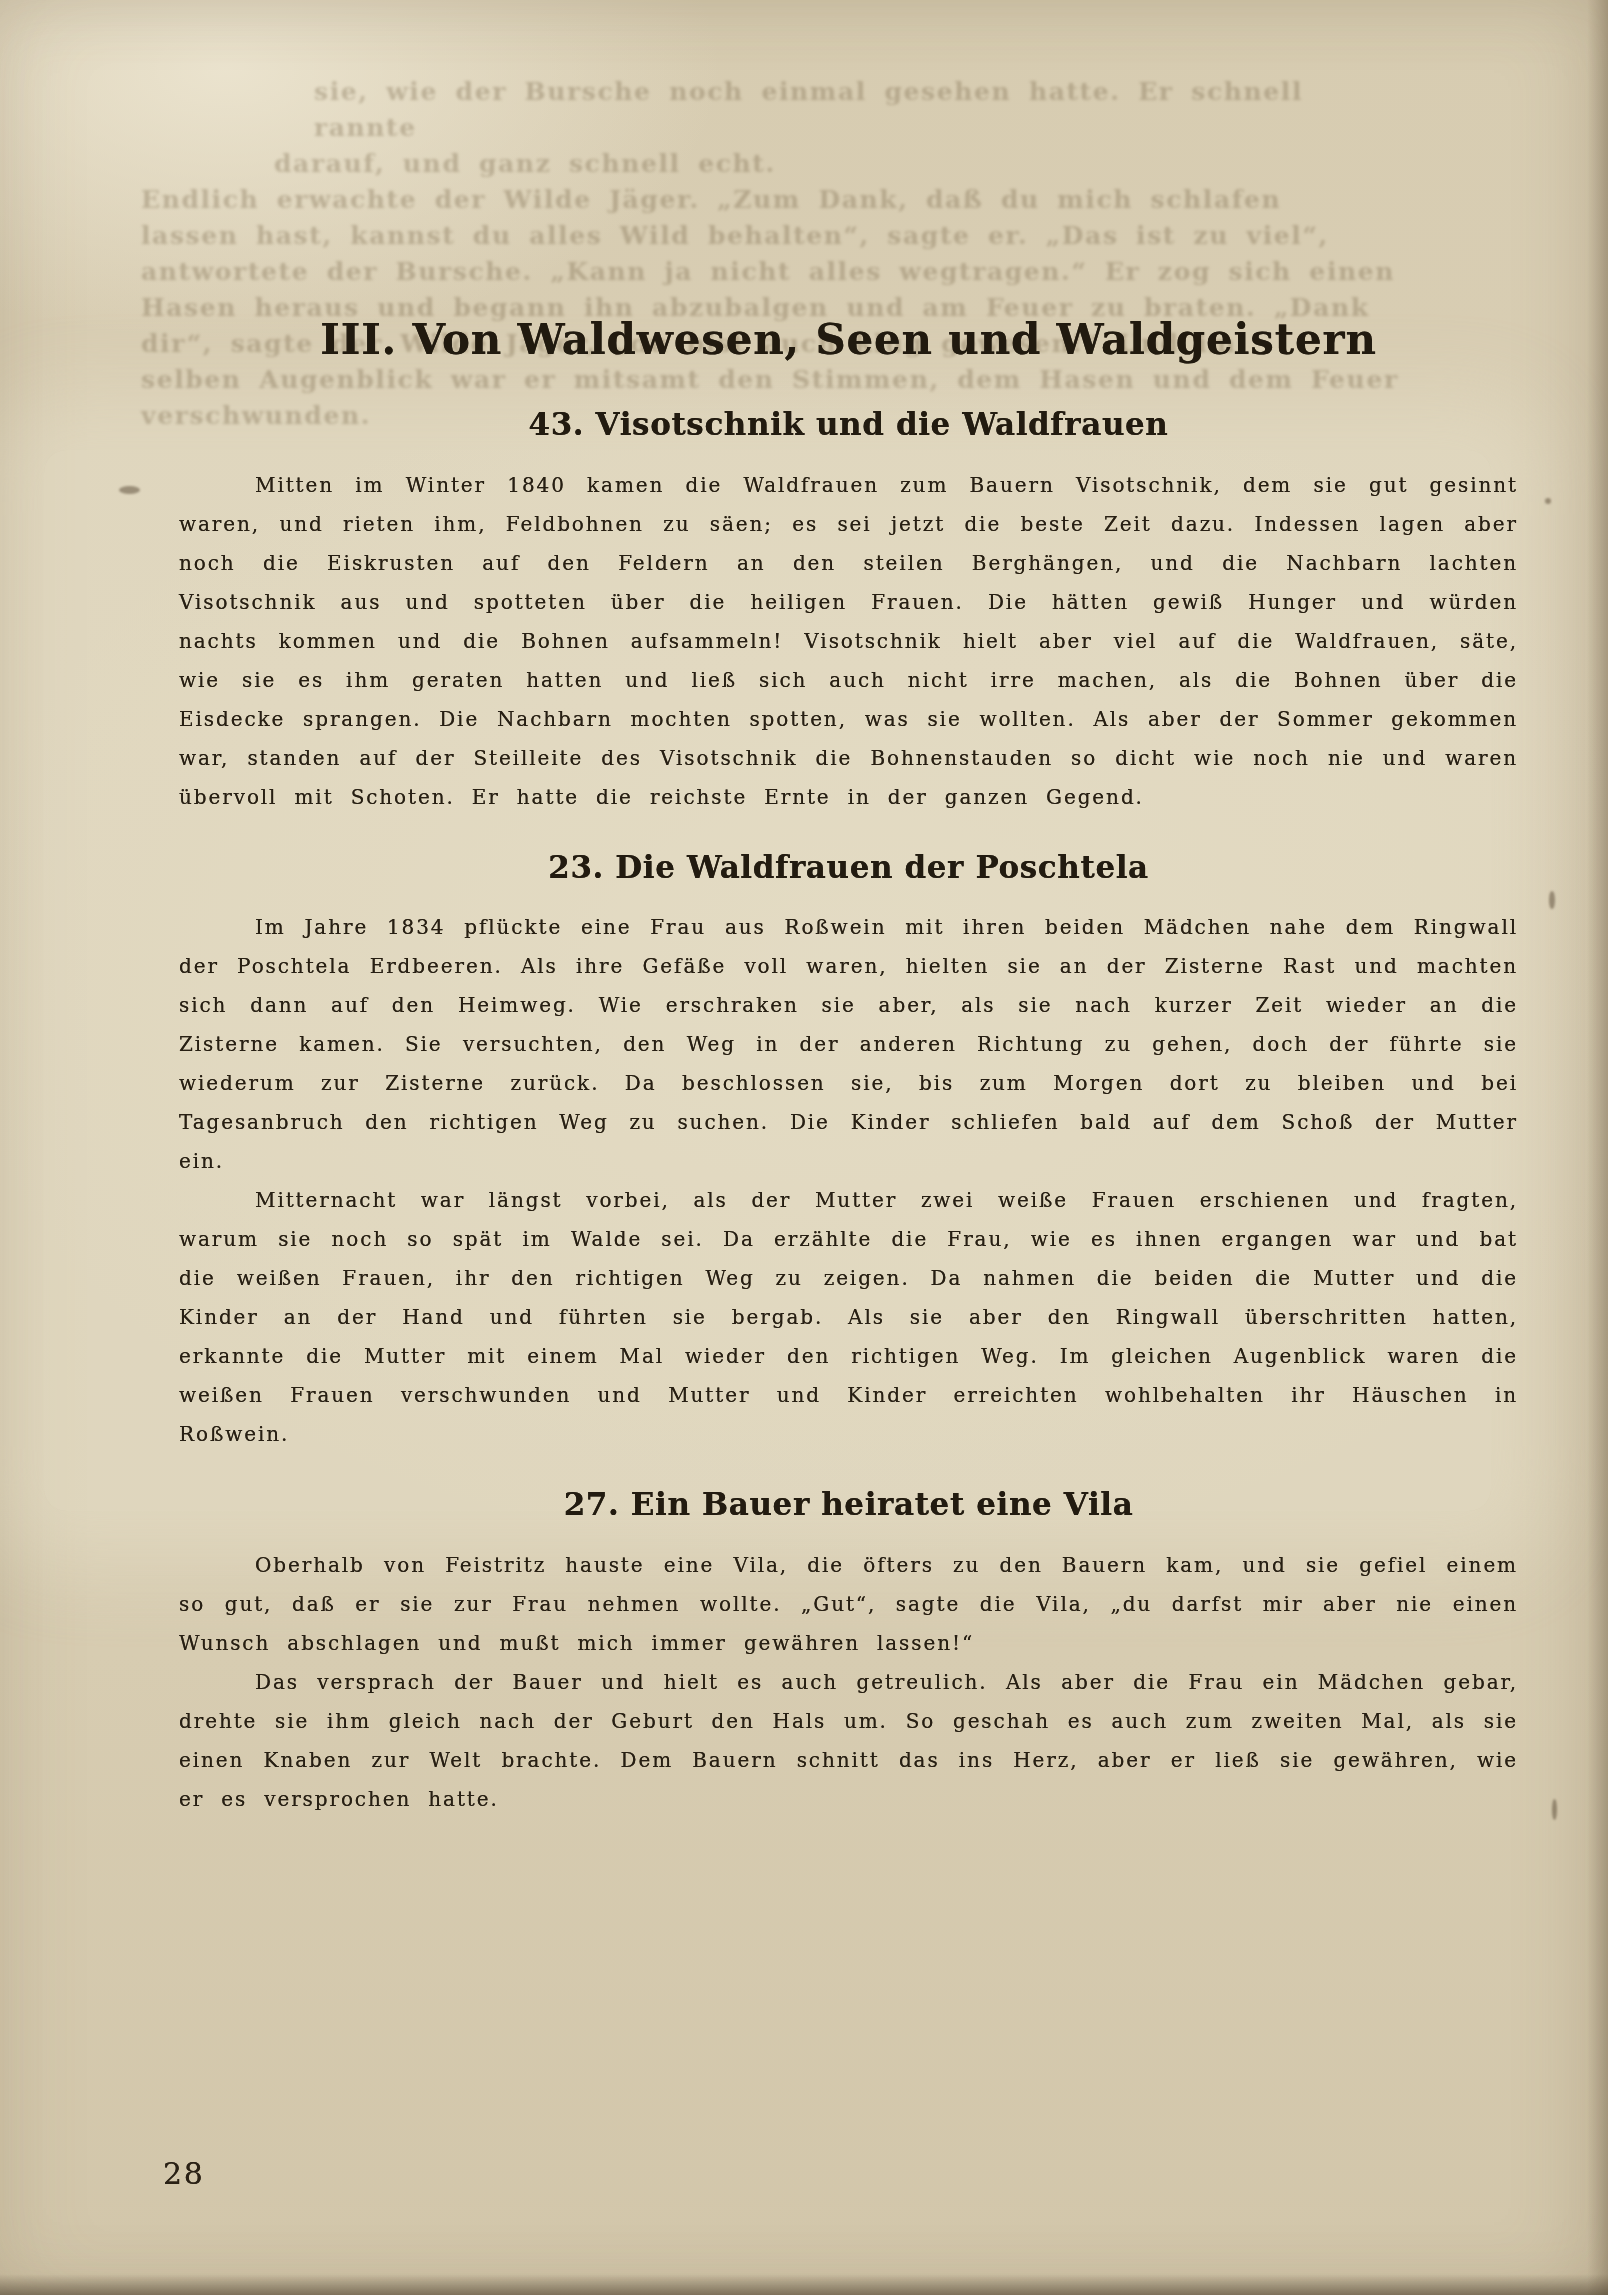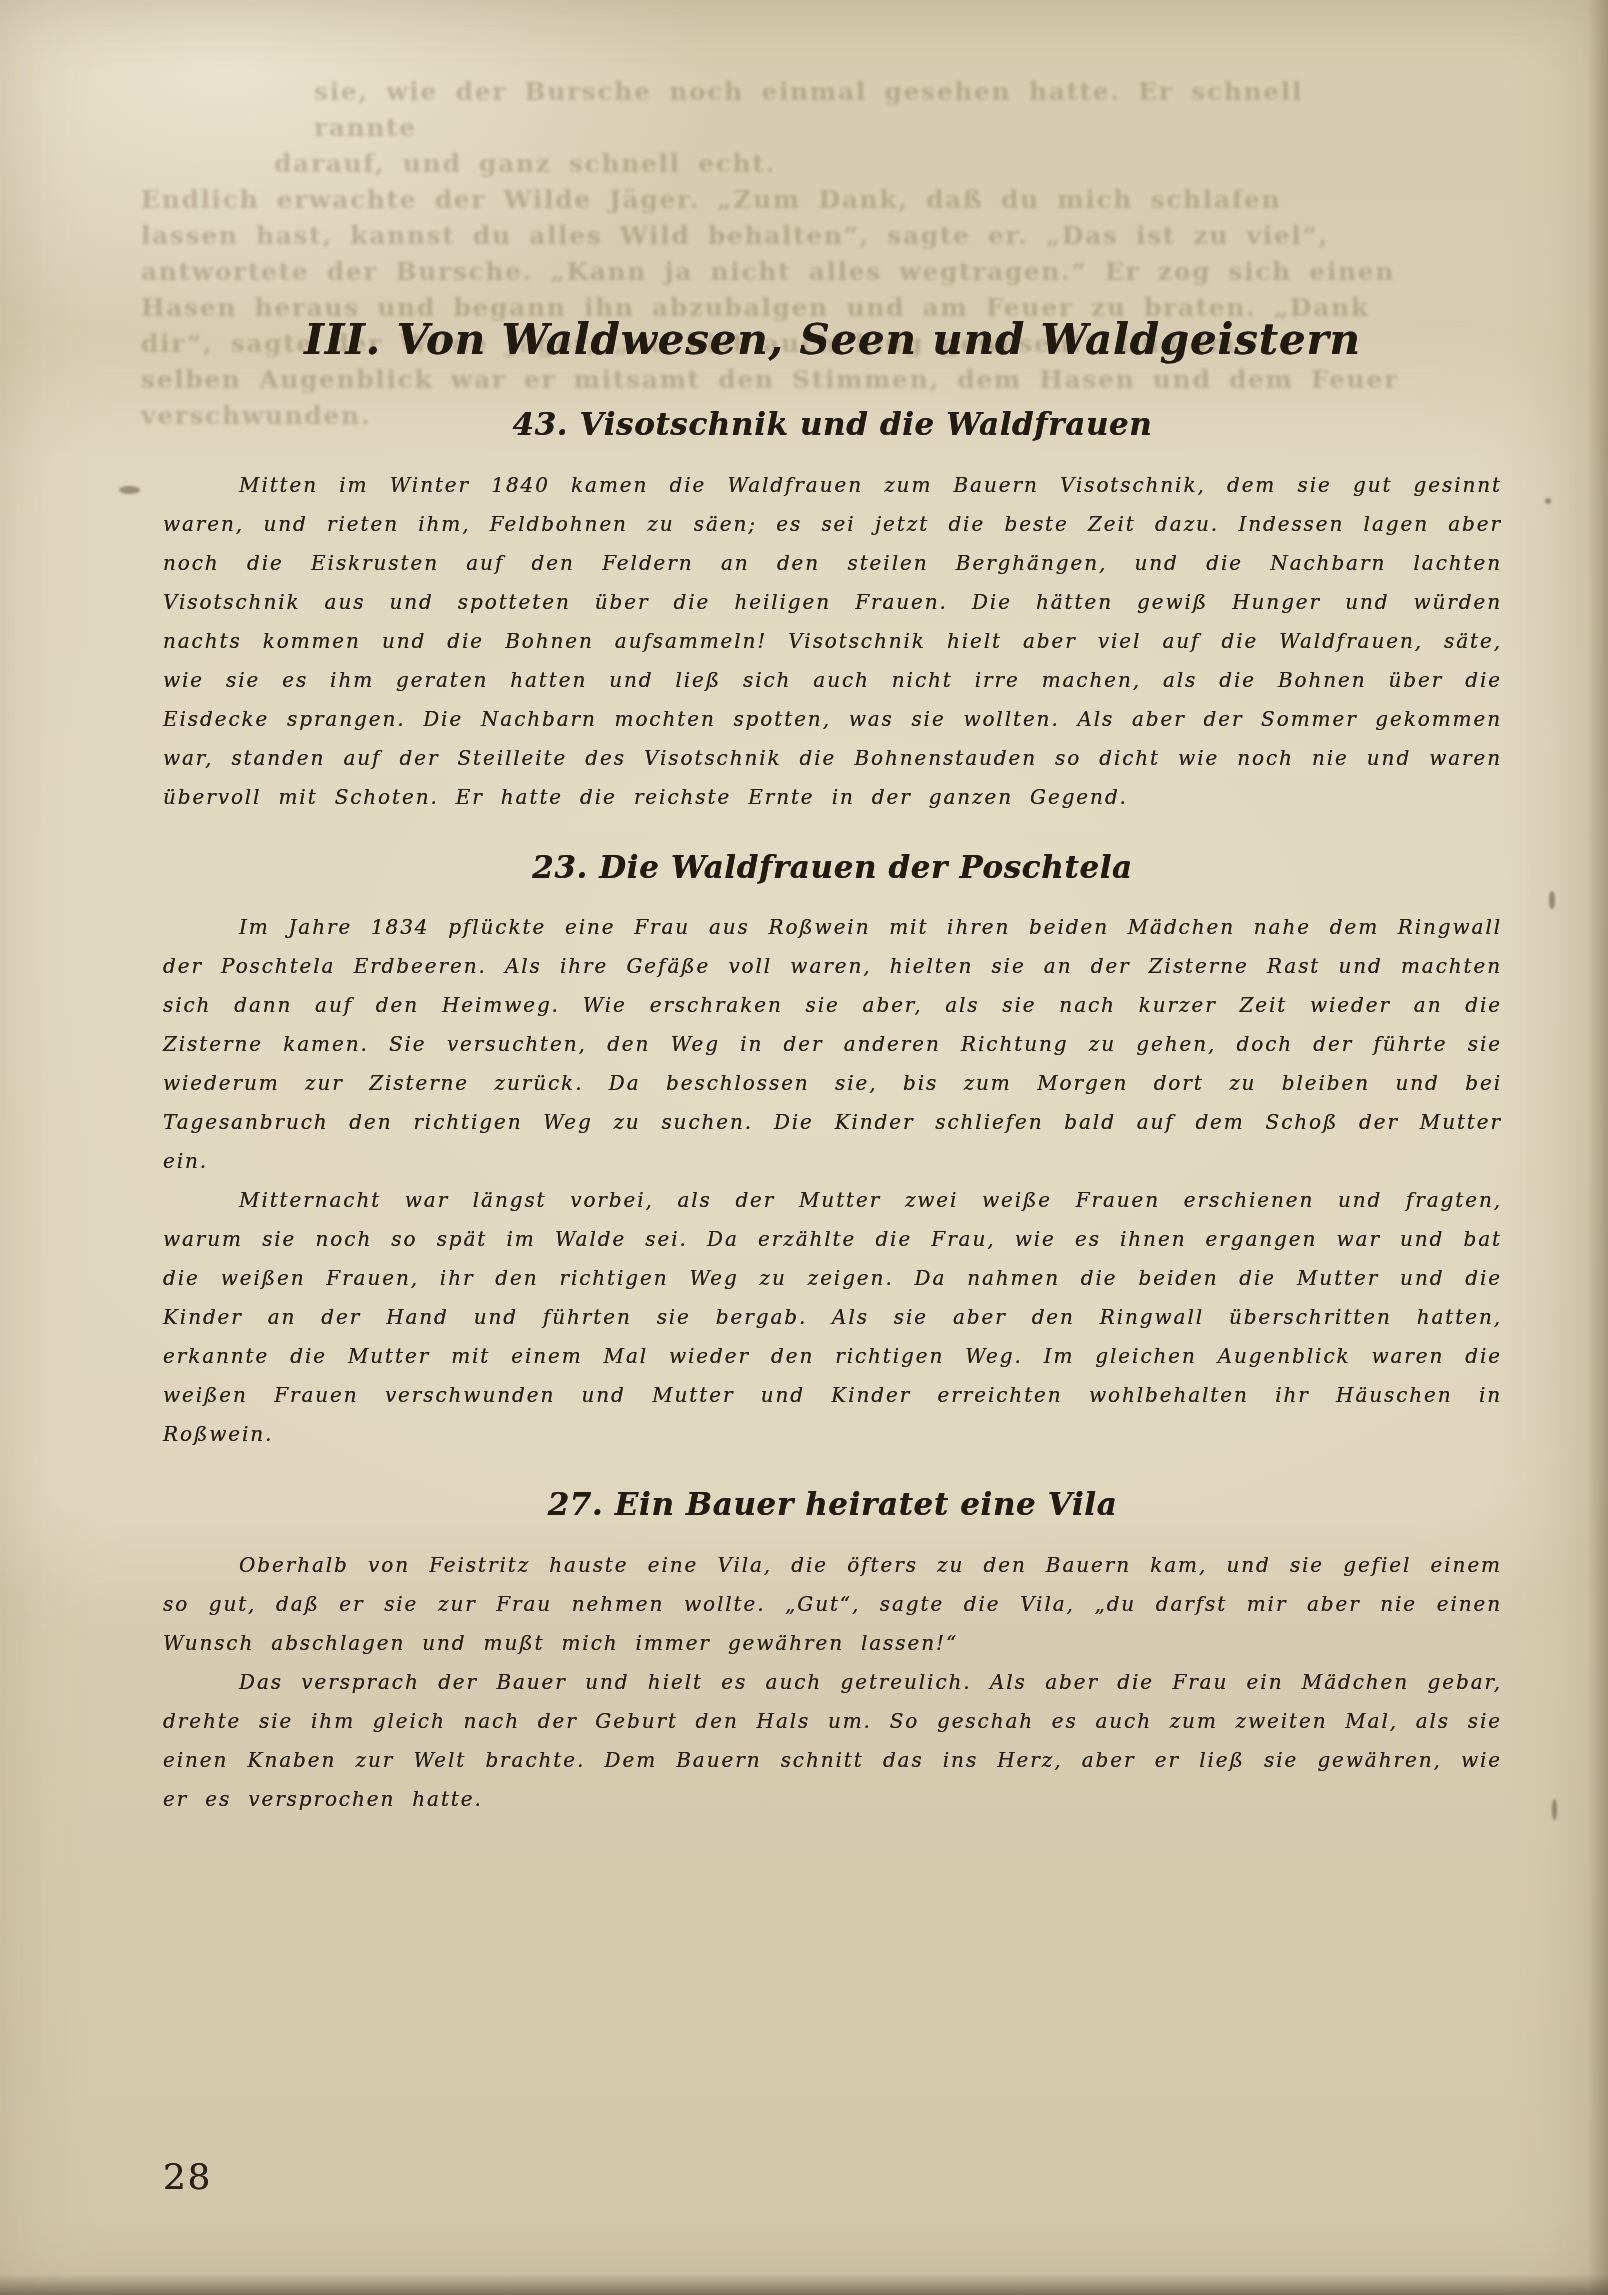--- a/index.html
+++ b/index.html
@@ -53,25 +53,24 @@
     opacity: 0.55;
     filter: blur(1.4px);
     text-align: justify;
   }
   .bt-0 { margin-left: 173px; margin-right: 209px; }
   .bt-1 { margin-left: 133px; margin-right: 611px; }
   .bt-8 { margin-right: 1005px; }
 
   .content {
     position: absolute;
-    left: 163px;
+    left: 179px;
     top: 316px;
     width: 1339px;
     z-index: 3;
-    font-style: italic;
   }
   .chapter-title {
     margin: 0 0 42px 0;
     font-size: 42px;
     line-height: 48px;
     font-weight: bold;
     text-align: center;
     letter-spacing: 0.8px;
     color: #211a0f;
     text-shadow: 0 0 0.6px rgba(30,22,12,0.85);
@@ -97,21 +96,21 @@
     word-spacing: 8.8px;
     color: #271f13;
     text-shadow: 0 0 0.5px rgba(35,26,14,0.8);
   }
 
   .page-number {
     position: absolute;
     left: 163px;
     top: 2156px;
     z-index: 3;
-    font-size: 36px;
+    font-size: 30px;
     letter-spacing: 1.6px;
     color: #2a2115;
     text-shadow: 0 0 0.5px rgba(35,26,14,0.8);
   }
 
   
   .edge-shadow-bottom {
     position: absolute;
     left: 0; bottom: 0;
     width: 100%; height: 21px;

